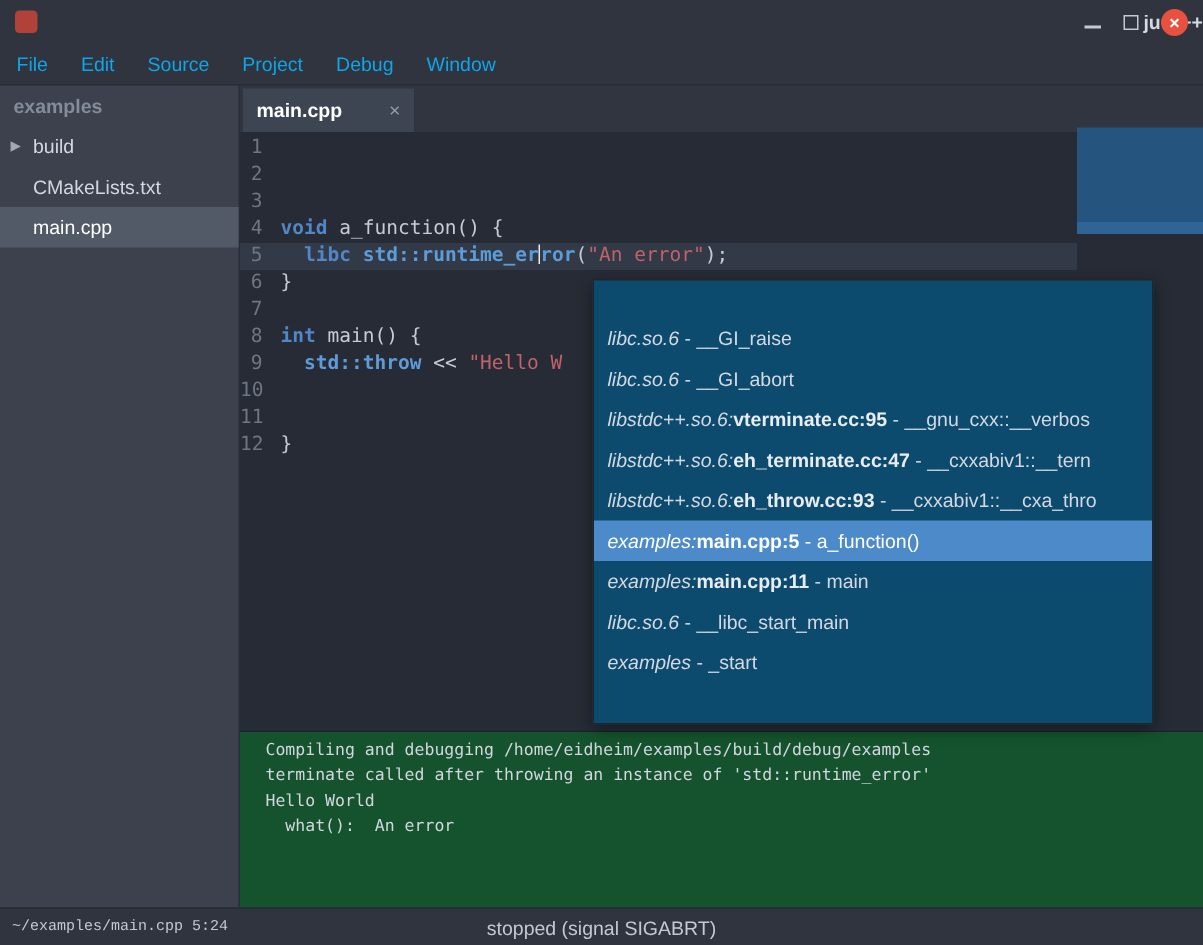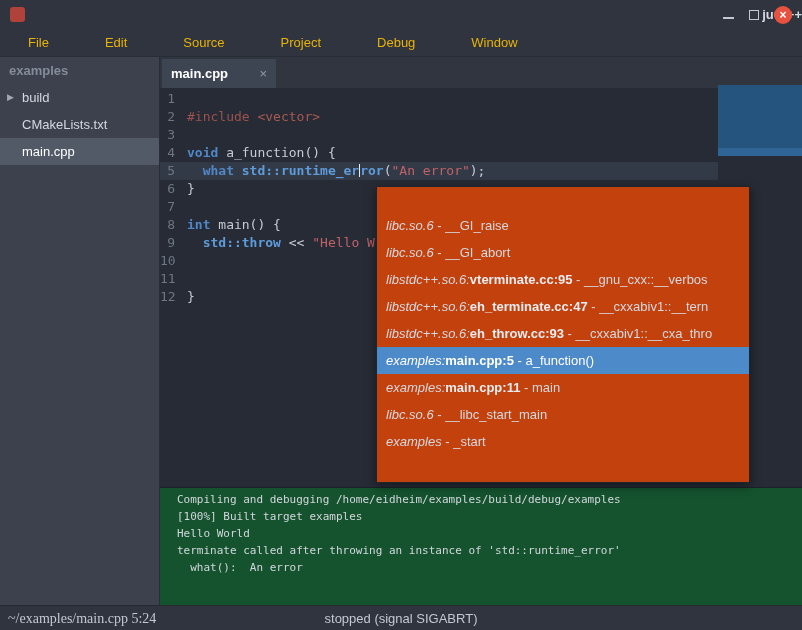--- a/index.html
+++ b/index.html
@@ -10,21 +10,21 @@
   .titlebar { position:absolute; top:0; left:0; right:0; height:30px; background:#2f343f; }
   .app-icon { position:absolute; left:10px; top:7px; width:15px; height:15px; border-radius:3px; background:#b0423a; }
   .window-title { position:absolute; left:0; right:0; top:0; height:30px; line-height:30px; text-align:right; color:#d3dae3; font-weight:bold; }
   .win-btns { position:absolute; right:10px; top:0; height:30px; display:flex; align-items:center; gap:15px; }
   .btn-min { width:11px; height:2px; background:#c4c9d1; margin-top:5px; }
   .btn-max { width:10px; height:10px; border:1.5px solid #c4c9d1; }
   .btn-close { width:18px; height:18px; border-radius:50%; background:#e8503f; color:#ffffff; font-size:12px; line-height:18px; text-align:center; font-weight:bold; }
 
   
   .menubar { position:absolute; top:30px; left:0; right:0; height:27px; background:#2f343f; display:flex; align-items:stretch; border-bottom:1px solid #282c35; }
-  .menu-item { padding:0 28px; line-height:26px; color:#eab308; }
+  .menu-item { padding:0 11px; line-height:26px; color:#0ea5e9; }
 
   
   .sidebar { position:absolute; top:57px; left:0; width:160px; bottom:25px; background:#3c414d; border-right:1px solid #2a2d36; }
   .project-header { height:27px; line-height:27px; padding-left:9px; color:#858c99; font-weight:bold; }
   .tree-item { height:27px; line-height:27px; padding-left:22px; color:#d3d8e0; position:relative; white-space:nowrap; }
   .tree-item .chevron { position:absolute; left:7px; top:0; font-size:9px; color:#a2a8b3; }
   .tree-item.selected { background:#525a68; color:#ffffff; }
 
   
   .tabbar { position:absolute; left:160px; right:0; top:57px; height:31px; background:#31353f; }
@@ -43,34 +43,34 @@
   .tk-kw  { color:#5187c6; font-weight:bold; }
   .tk-type{ color:#5e9bd9; font-weight:bold;text-align:right; }
   .tk-str { color:#bf6368; }
   .tk-pl  { color:#c6cbd4; }
   .caret { display:inline-block; width:1px; height:13px; background:#e6e9ee; vertical-align:-2px; }
 
   
   .blue-panel { position:absolute; left:718px; top:85px; width:84px; height:71px; background:#25547f; border-bottom:8px solid #2e6496; }
 
   
-  .popup { position:absolute; left:376px; top:186px; width:374px; height:297px; background:#c2410c; border:1px solid #20242c; box-shadow:0 3px 10px rgba(0,0,0,0.45); padding-top:25px; overflow:hidden; z-index:5; }
+  .popup { position:absolute; left:395px; top:186px; width:374px; height:297px; background:#0c4a6e; border:1px solid #20242c; box-shadow:0 3px 10px rgba(0,0,0,0.45); padding-top:25px; overflow:hidden; z-index:5; }
   .popup-row { height:27px; line-height:27px; padding-left:9px; color:#d4d9e1; white-space:nowrap; overflow:hidden; }
   .popup-row .seg-i { font-style:italic; }
   .popup-row .seg-b { font-weight:bold; color:#e9edf2; }
   .popup-row.selected { background:#4d8ac9; color:#ffffff; }
   .popup-row.selected .seg-b { color:#ffffff; }
 
   
   .console { position:absolute; left:160px; right:0; top:487px; height:118px; background:#14532d; border-top:1px solid #1c2028; font-family:"DejaVu Sans Mono",monospace; font-size:11px; color:#d2d6de; padding:3px 0 0 17px; overflow:hidden; }
   .console-line { height:17px; line-height:17px; white-space:pre; }
 
   
   .statusbar { position:absolute; left:0; right:0; bottom:0; height:25px; background:#2f343f; border-top:1px solid #262a33; color:#c3c9d2; }
-  .status-left { position:absolute; left:8px; top:0; height:25px; line-height:25px; font-family:Liberation Serif, serif; font-size:14px; }
+  .status-left { position:absolute; left:8px; top:0; height:25px; line-height:25px; font-family:Liberation Mono, monospace; font-size:10px; }
   .status-center { position:absolute; left:0; right:0; top:0; height:25px; line-height:25px; text-align:center; }
 </style>
 </head>
 <body>
 
 <div class="titlebar">
   <div class="app-icon"></div>
   <div class="window-title">juCi++</div>
   <div class="win-btns">
     <div class="btn-min"></div>
@@ -104,33 +104,32 @@
   </div>
 </div>
 
 <div class="editor">
   <div>
       <div class="line">
         <span class="num">1</span>
       </div>
       <div class="line">
         <span class="num">2</span>
-        <span class="code-text"><span class="tk-pre">#include </span><span class="tk-inc">&lt;vector&gt;</span></span>
       </div>
       <div class="line">
         <span class="num">3</span>
         <span class="code-text"></span>
       </div>
       <div class="line">
         <span class="num">4</span>
         <span class="code-text"><span class="tk-kw">void</span><span class="tk-pl"> a_function() {</span></span>
       </div>
       <div class="line hl">
         <span class="num">5</span>
-        <span class="code-text"><span class="tk-pl">  </span><span class="tk-kw">what</span><span class="tk-pl"> </span><span class="tk-type">std::runtime_er</span><span class="caret"></span><span class="tk-type">ror</span><span class="tk-pl">(</span><span class="tk-str">"An error"</span><span class="tk-pl">);</span></span>
+        <span class="code-text"><span class="tk-pl">  </span><span class="tk-kw">libc</span><span class="tk-pl"> </span><span class="tk-type">std::runtime_er</span><span class="caret"></span><span class="tk-type">ror</span><span class="tk-pl">(</span><span class="tk-str">"An error"</span><span class="tk-pl">);</span></span>
       </div>
       <div class="line">
         <span class="num">6</span>
         <span class="code-text"><span class="tk-pl">}</span></span>
       </div>
       <div class="line">
         <span class="num">7</span>
         <span class="code-text"></span>
       </div>
       <div class="line">
@@ -166,22 +165,21 @@
       <div class="popup-row"><span class="seg-i">libstdc++.so.6:</span><span class="seg-b">eh_throw.cc:93</span><span class="seg-n"> - __cxxabiv1::__cxa_thro</span></div>
       <div class="popup-row selected"><span class="seg-i">examples:</span><span class="seg-b">main.cpp:5</span><span class="seg-n"> - a_function()</span></div>
       <div class="popup-row"><span class="seg-i">examples:</span><span class="seg-b">main.cpp:11</span><span class="seg-n"> - main</span></div>
       <div class="popup-row"><span class="seg-i">libc.so.6</span><span class="seg-n"> - __libc_start_main</span></div>
       <div class="popup-row"><span class="seg-i">examples</span><span class="seg-n"> - _start</span></div>
     </div>
 </div>
 
 <div class="console">
     <div class="console-line">Compiling and debugging /home/eidheim/examples/build/debug/examples</div>
-    <div class="console-line">[100%] Built target examples</div>
+    <div class="console-line">terminate called after throwing an instance of 'std::runtime_error'</div>
     <div class="console-line">Hello World</div>
-    <div class="console-line">terminate called after throwing an instance of 'std::runtime_error'</div>
     <div class="console-line">  what():  An error</div>
   </div>
 
 <div class="statusbar">
   <span class="status-left">~/examples/main.cpp 5:24</span>
   <span class="status-center">stopped (signal SIGABRT)</span>
 </div>
 
 </body></html>

